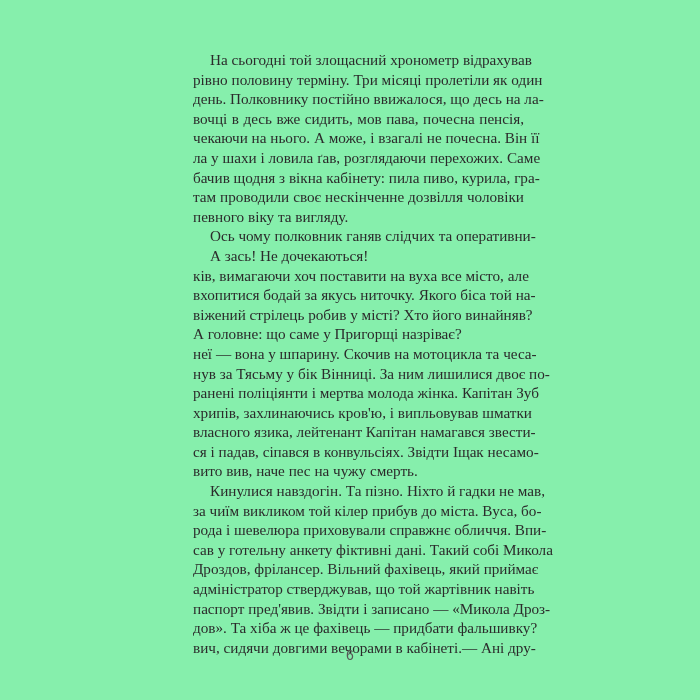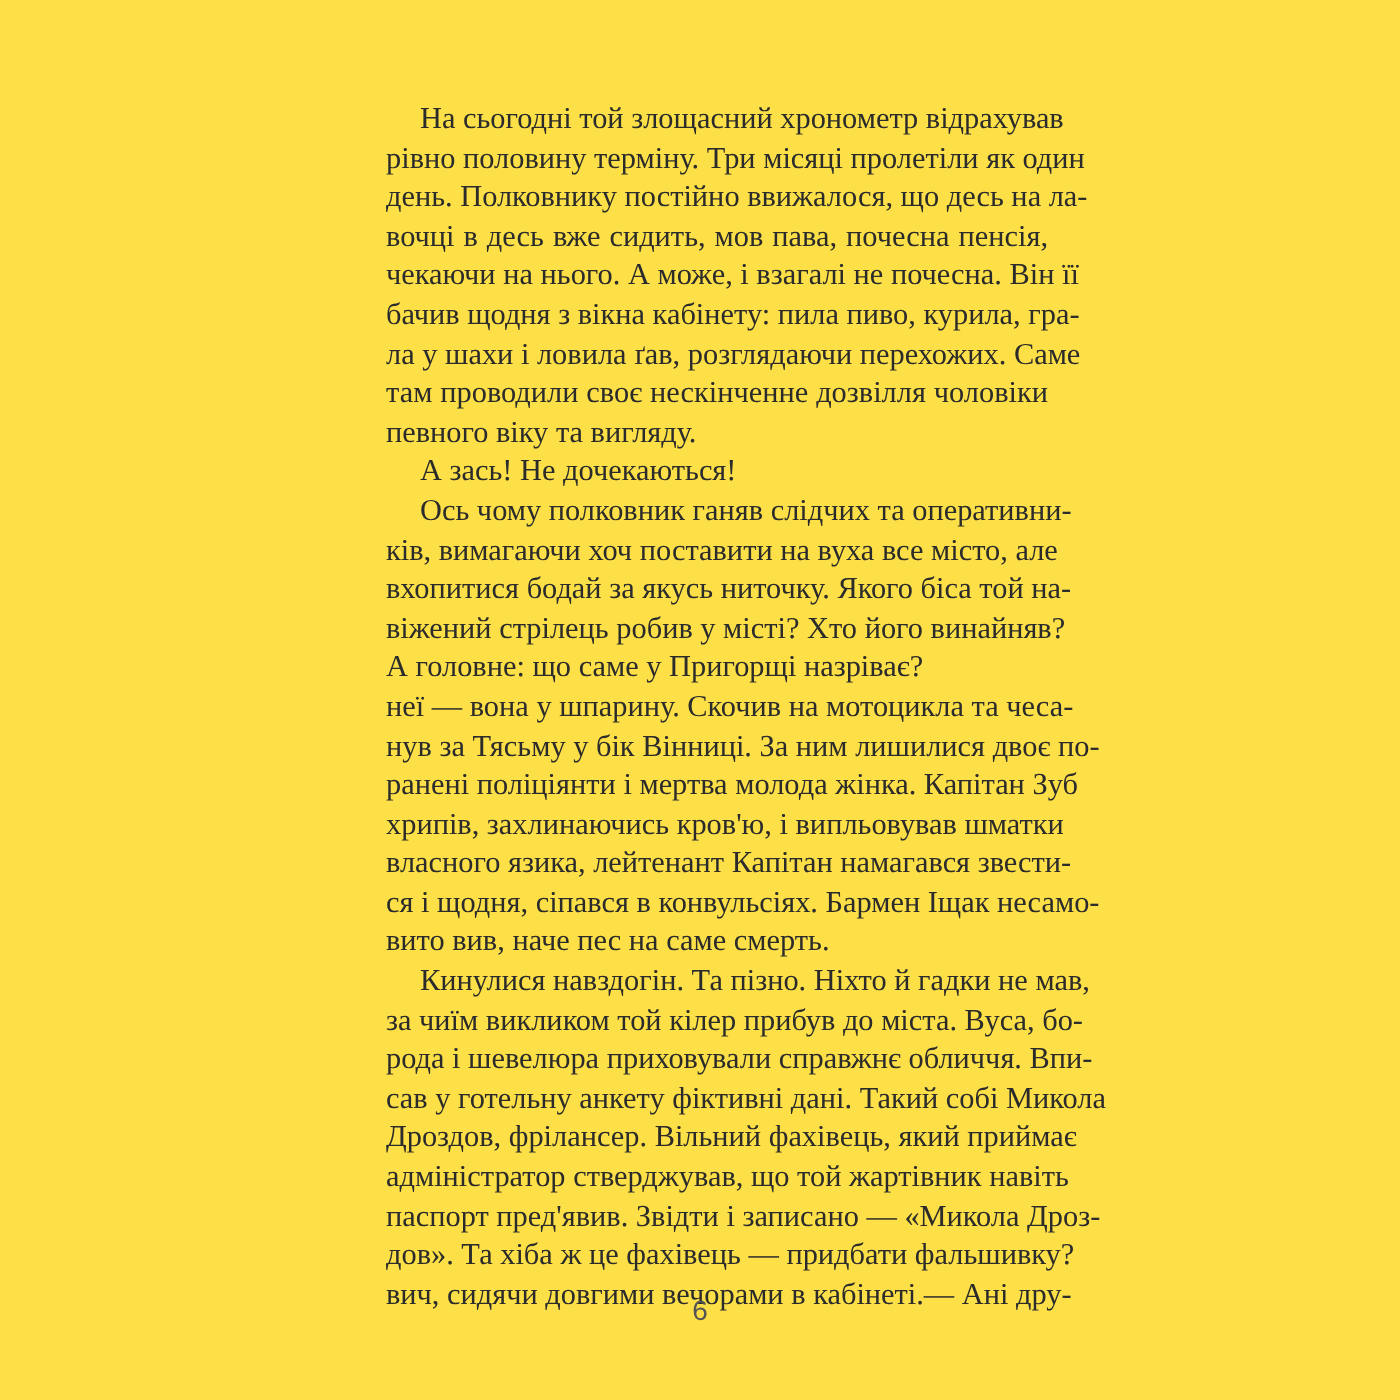--- a/index.html
+++ b/index.html
@@ -1,17 +1,17 @@
 <!DOCTYPE html>
 <html><head>
 <meta charset="utf-8">
 <style>
   html, body { margin: 0; padding: 0; background: #ffffff; }
   body { width: 700px; height: 700px; position: relative; overflow: hidden; }
-  .page { position: absolute; left: 0; top: 0; width: 700px; height: 700px; background: #fde047; }
+  .page { position: absolute; left: 0; top: 0; width: 700px; height: 700px; background: #86efac; }
   .text-block {
     position: absolute;
     left: 193px;
     top: 50px;
     width: 331px;
     font-family: "Liberation Serif", "DejaVu Serif", serif;
     font-size: 15.2px;
     line-height: 19.6px;
     color: #2b2b2b;
   }
@@ -37,37 +37,37 @@
 </head>
 <body>
 
 <div class="page">
   <div class="text-block" id="text-block">
       <span class="line indent">На сьогодні той злощасний хронометр відрахував</span>
       <span class="line">рівно половину терміну. Три місяці пролетіли як один</span>
       <span class="line">день. Полковнику постійно ввижалося, що десь на ла-</span>
       <span class="line">вочці в десь вже сидить, мов пава, почесна пенсія,</span>
       <span class="line">чекаючи на нього. А може, і взагалі не почесна. Він її</span>
+      <span class="line">ла у шахи і ловила ґав, розглядаючи перехожих. Саме</span>
       <span class="line">бачив щодня з вікна кабінету: пила пиво, курила, гра-</span>
-      <span class="line">ла у шахи і ловила ґав, розглядаючи перехожих. Саме</span>
       <span class="line">там проводили своє нескінченне дозвілля чоловіки</span>
       <span class="line last">певного віку та вигляду.</span>
+      <span class="line indent">Ось чому полковник ганяв слідчих та оперативни-</span>
       <span class="line indent last">А зась! Не дочекаються!</span>
-      <span class="line indent">Ось чому полковник ганяв слідчих та оперативни-</span>
       <span class="line">ків, вимагаючи хоч поставити на вуха все місто, але</span>
       <span class="line">вхопитися бодай за якусь ниточку. Якого біса той на-</span>
       <span class="line">віжений стрілець робив у місті? Хто його винайняв?</span>
       <span class="line last">А головне: що саме у Пригорщі назріває?</span>
       <span class="line">неї — вона у шпарину. Скочив на мотоцикла та чеса-</span>
       <span class="line">нув за Тясьму у бік Вінниці. За ним лишилися двоє по-</span>
       <span class="line">ранені поліціянти і мертва молода жінка. Капітан Зуб</span>
       <span class="line">хрипів, захлинаючись кров'ю, і випльовував шматки</span>
       <span class="line">власного язика, лейтенант Капітан намагався звести-</span>
-      <span class="line">ся і щодня, сіпався в конвульсіях. Бармен Іщак несамо-</span>
-      <span class="line last">вито вив, наче пес на саме смерть.</span>
+      <span class="line">ся і падав, сіпався в конвульсіях. Звідти Іщак несамо-</span>
+      <span class="line last">вито вив, наче пес на чужу смерть.</span>
       <span class="line indent">Кинулися навздогін. Та пізно. Ніхто й гадки не мав,</span>
       <span class="line">за чиїм викликом той кілер прибув до міста. Вуса, бо-</span>
       <span class="line">рода і шевелюра приховували справжнє обличчя. Впи-</span>
       <span class="line">сав у готельну анкету фіктивні дані. Такий собі Микола</span>
       <span class="line">Дроздов, фрілансер. Вільний фахівець, який приймає</span>
       <span class="line">адміністратор стверджував, що той жартівник навіть</span>
       <span class="line">паспорт пред'явив. Звідти і записано — «Микола Дроз-</span>
       <span class="line">дов». Та хіба ж це фахівець — придбати фальшивку?</span>
       <span class="line">вич, сидячи довгими вечорами в кабінеті.— Ані дру-</span>
     </div>

